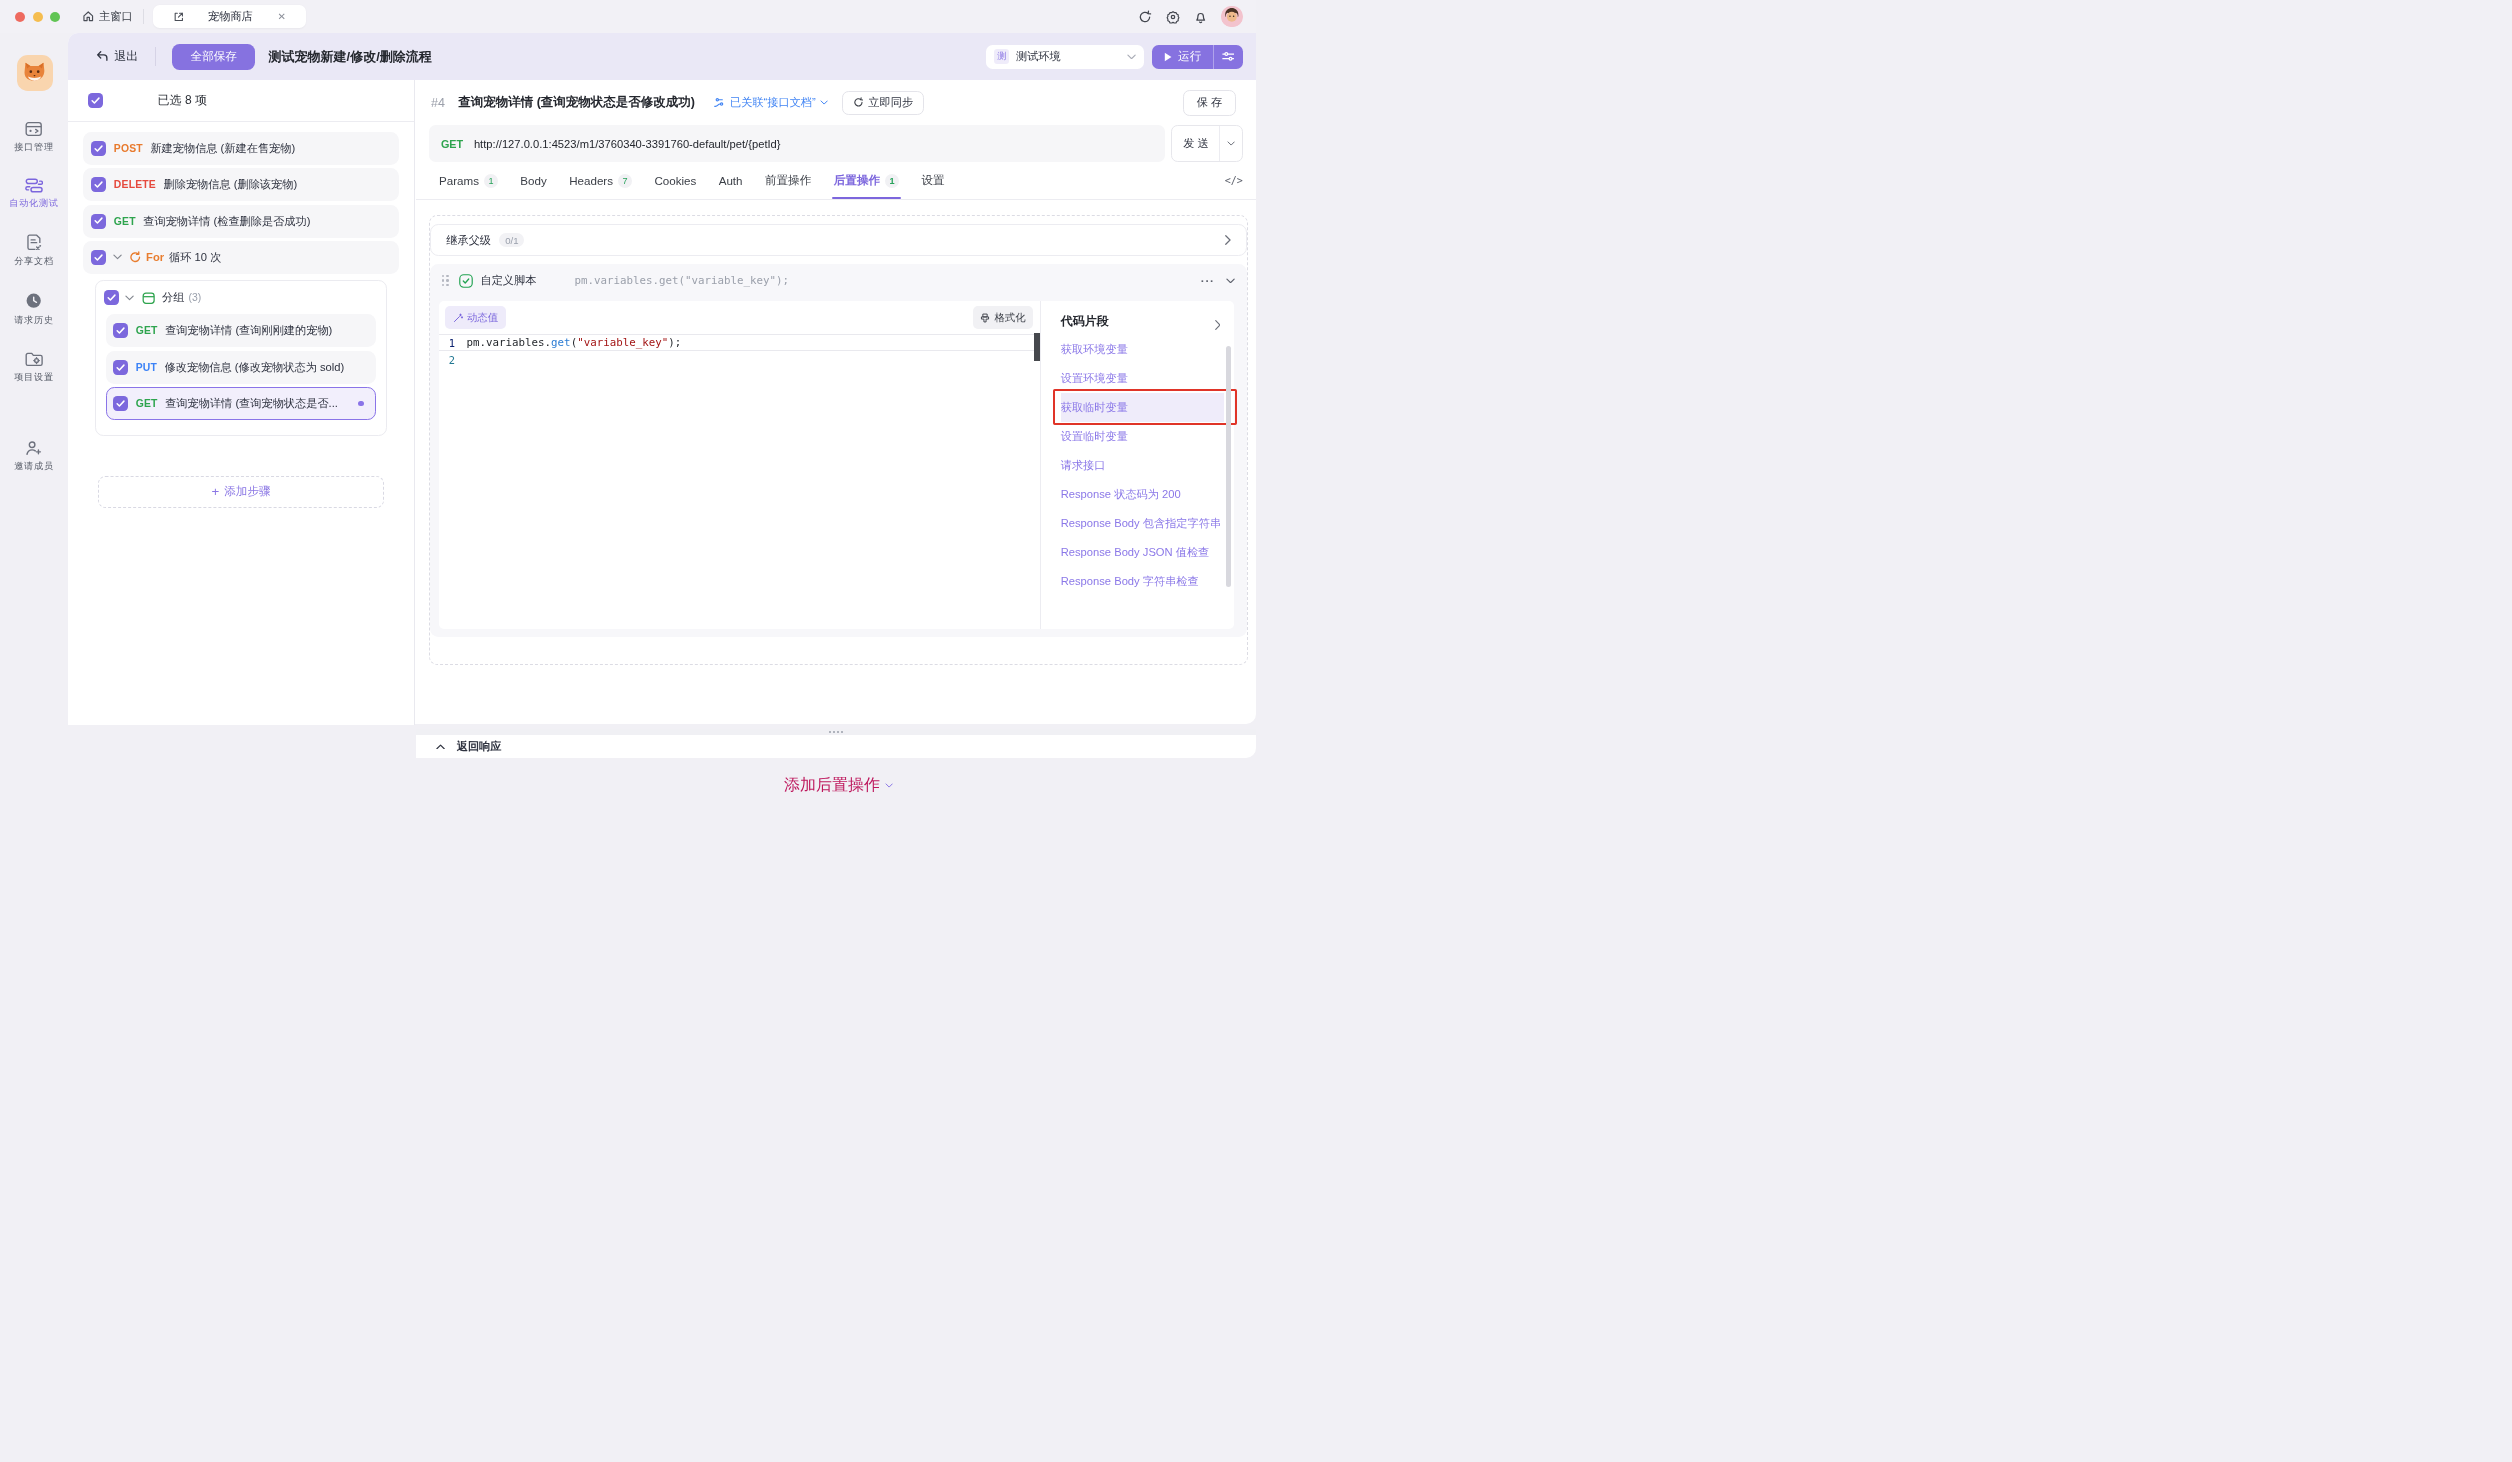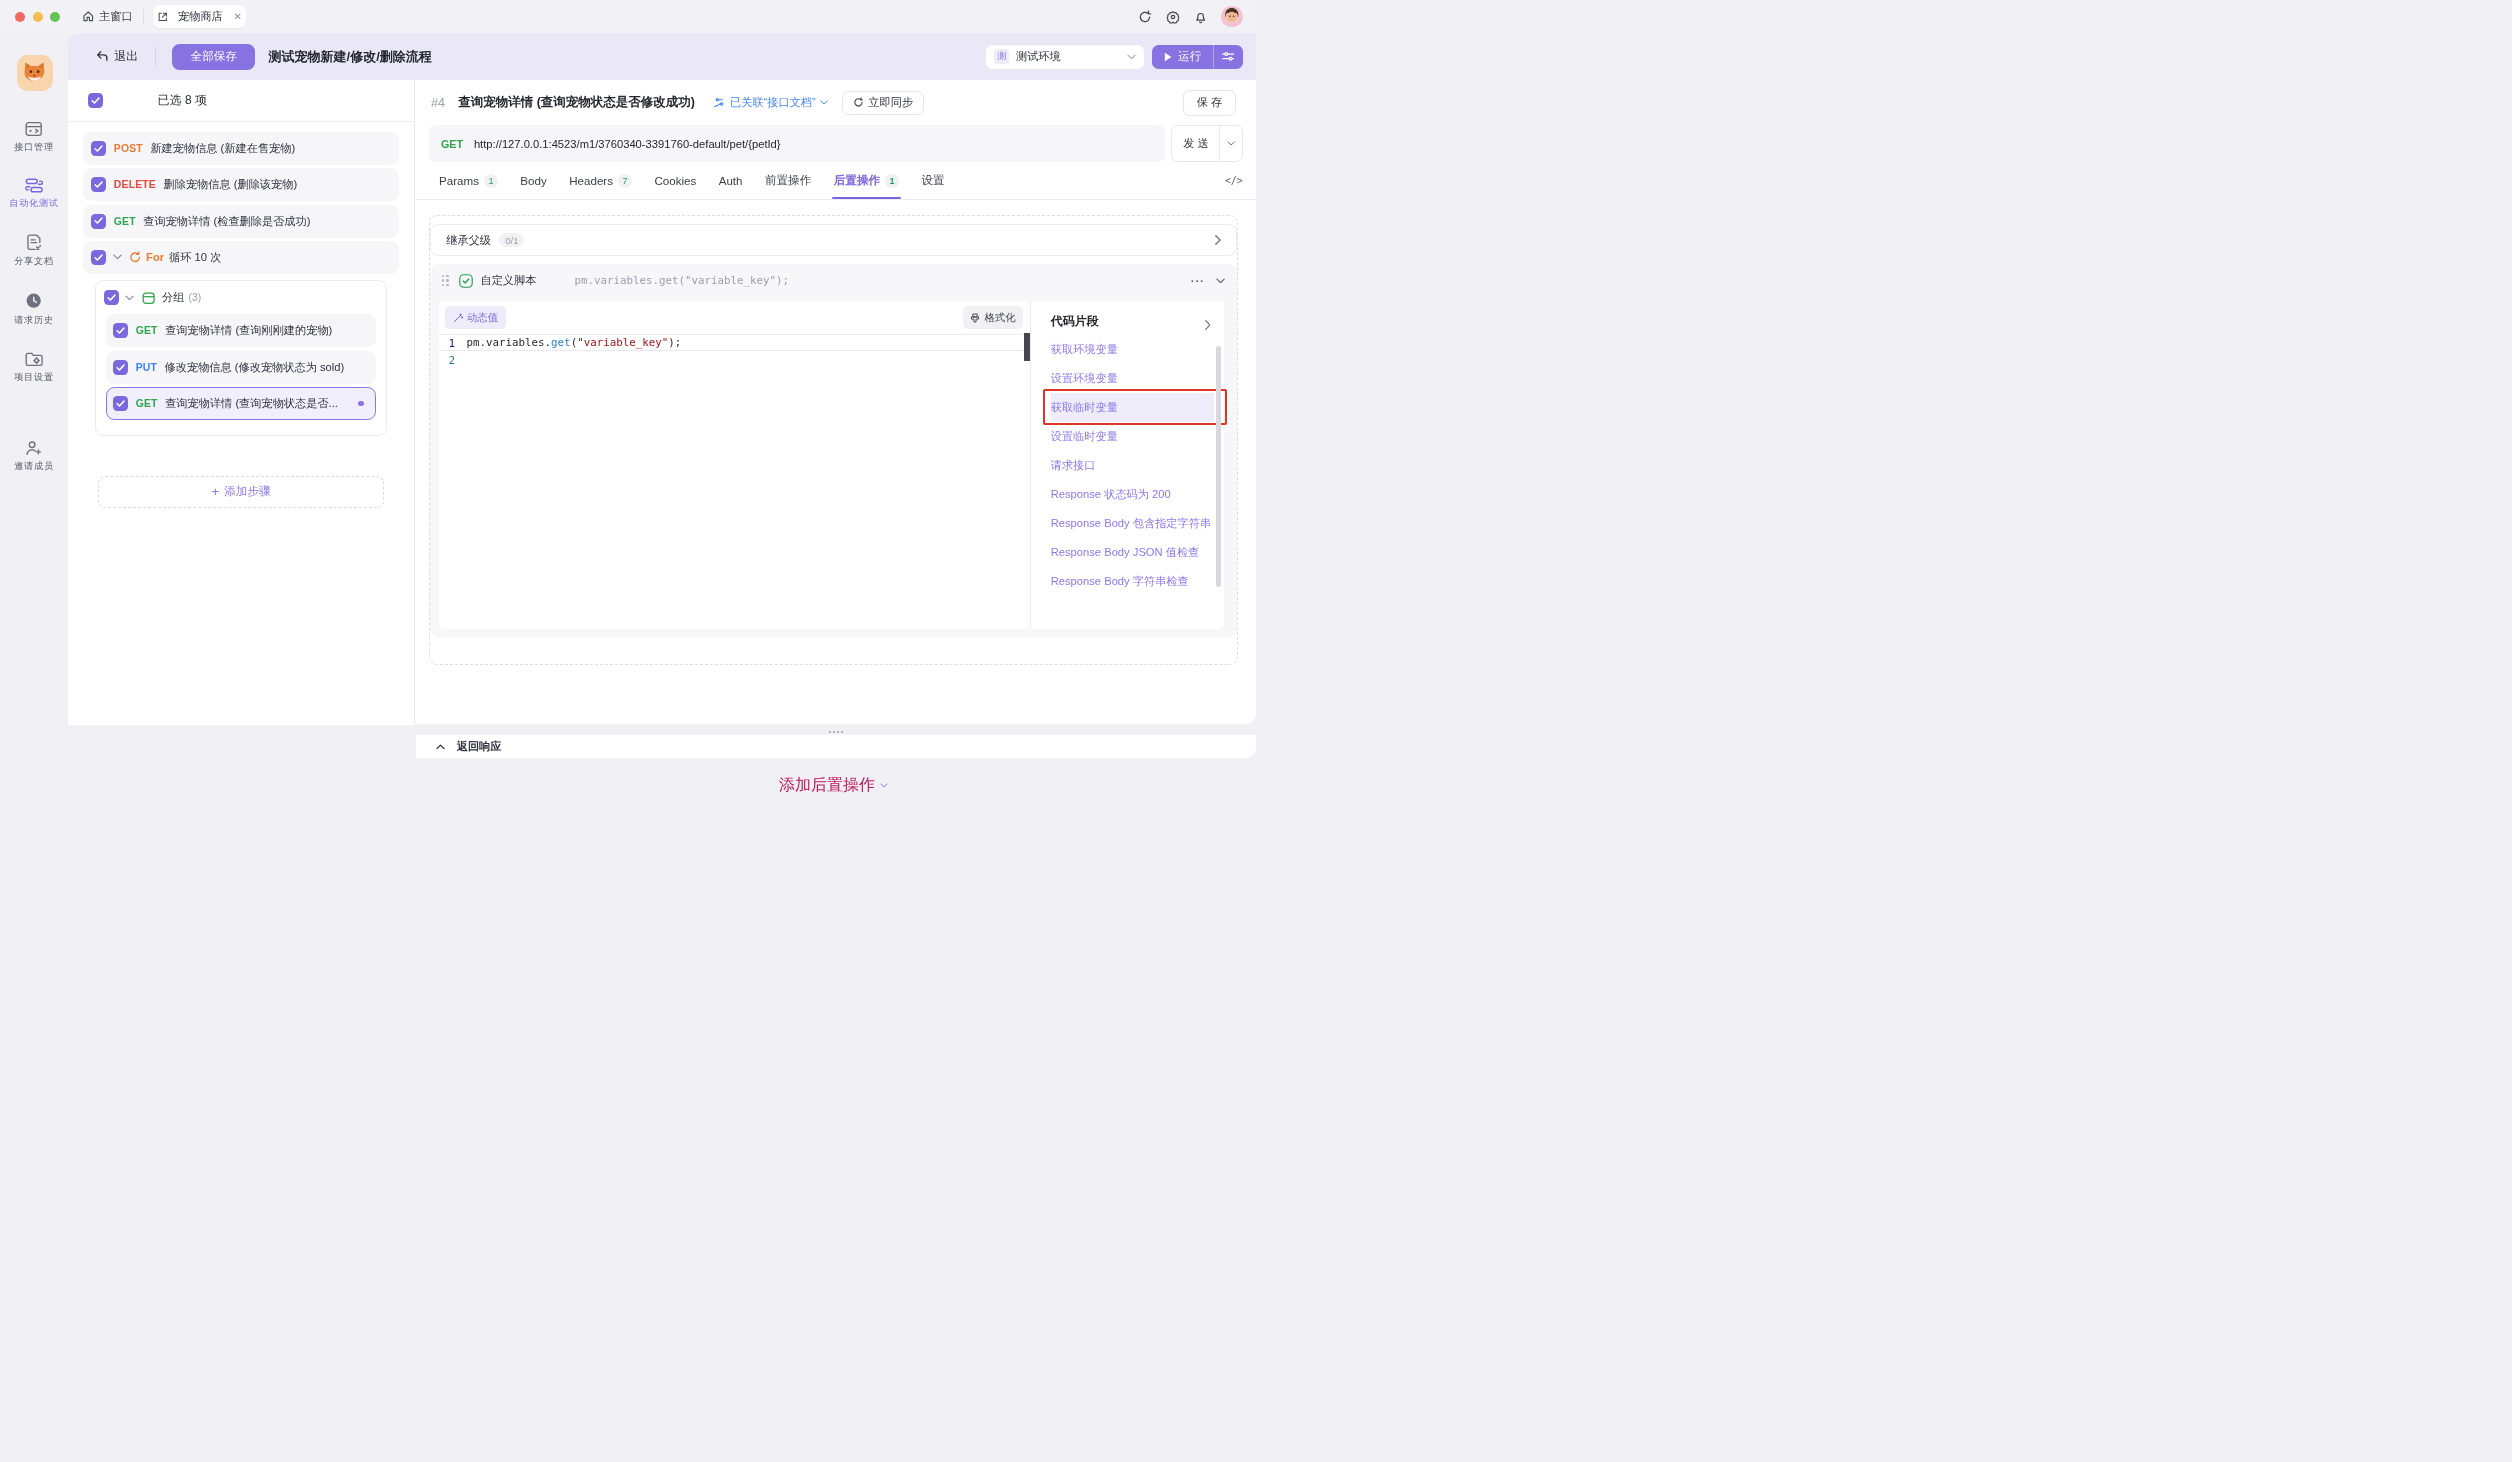--- a/index.html
+++ b/index.html
@@ -6,21 +6,21 @@
   html,body { width:1256px; height:731px; overflow:hidden; }
   body { font-family:"Liberation Sans","DejaVu Sans",sans-serif; background:#f1f0f5; color:#2f3340; font-size:11.6px; }
   svg { display:block; }
 
   
   #topbar { position:absolute; left:0; top:0; width:1256px; height:33px; background:#f2f1f6; display:flex; align-items:center; }
   .traffic { display:flex; gap:7.5px; margin-left:15px; }
   .tl { width:10px; height:10px; border-radius:50%; }
   .tab-home { display:flex; align-items:center; gap:5px; margin-left:21.6px; color:#3c4049; font-size:11.2px; }
   .tb-sep { width:0.8px; height:15px; background:#dddde4; margin:0 10px; }
-  .tab-active { display:flex; align-items:center; gap:9px; background:#fff; border-radius:6.6px; height:23px; padding:0 4px; font-size:11.2px; color:#2f3340; box-shadow:0 0.8px 1.7px rgba(0,0,0,.04); }
+  .tab-active { display:flex; align-items:center; gap:23px; background:#fff; border-radius:6.6px; height:23px; padding:0 20px; font-size:11.2px; color:#2f3340; box-shadow:0 0.8px 1.7px rgba(0,0,0,.04); }
   .tab-close { color:#8b8f99; font-size:10px; margin-left:1.7px; cursor:pointer; }
   #topbar-right { margin-left:auto; display:flex; align-items:center; gap:14px; margin-right:13.3px; }
   .tb-icon { color:#43464e; }
   .avatar { width:21.6px; height:21.6px; border-radius:50%; background:#f3c3cd; overflow:hidden; }
 
   
   #sidebar { position:absolute; left:0; top:33px; width:68px; height:698px; background:#f1f0f5; }
   .logo { position:absolute; left:16.6px; top:21.6px; width:36px; height:36px; border-radius:10.8px; background:#f9d5ae; display:flex; align-items:center; justify-content:center; }
   .nav { position:absolute; left:0; top:76px; width:68px; }
   .nav-item { display:flex; flex-direction:column; align-items:center; gap:4.2px; padding:11.6px 0 12.5px; cursor:pointer; color:#5d616c; }
@@ -82,21 +82,21 @@
   .send-label { padding:0 10.8px; font-size:11.2px; }
   .send-div { width:0.8px; height:100%; background:#ececf1; }
   .send-chev { padding:0 6.6px; color:#6a6e78; }
   .tabs-row { height:38px; display:flex; align-items:center; padding:0 13.3px 0 23px; border-bottom:0.8px solid #ececf1; position:relative; }
   .tab { display:flex; align-items:center; gap:5px; margin-right:22.4px; font-size:11.6px; color:#3a3e46; cursor:pointer; height:100%; position:relative; }
   .tab.active { color:#7c66dd; font-weight:600; }
   .tab.active::after { content:""; position:absolute; left:-1.7px; right:-1.7px; bottom:0; height:2.5px; background:#7c66dd; border-radius:1.7px; }
   .badge { width:14px; height:14px; border-radius:50%; background:#f1f1f4; color:#27a25a; font-size:9.1px; display:flex; align-items:center; justify-content:center; }
   .code-toggle { margin-left:auto; color:#5d616c; font-size:10px; font-family:"DejaVu Sans Mono",monospace; cursor:pointer; }
 
-  .tab-content { position:absolute; left:13.3px; right:18px; top:135px; height:450px; border:1.2px dashed #dcdce4; border-radius:8.3px; }
+  .tab-content { position:absolute; left:13.3px; right:8px; top:135px; height:450px; border:1.2px dashed #dcdce4; border-radius:8.3px; }
   .inherit-card { position:absolute; left:0px; right:0px; top:8.3px; height:32px; background:#fff; border:0.8px solid #ececf1; border-radius:8.3px; display:flex; align-items:center; padding:0 15px; cursor:pointer; }
   .inherit-label { font-size:11.2px; color:#2f3340; }
   .pill { margin-left:8.3px; background:#f2f2f5; color:#9aa0ac; font-size:9.6px; border-radius:7.5px; padding:1.7px 5.8px; }
   .inherit-chev { margin-left:auto; color:#6a6e78; }
 
   .script-card { position:absolute; left:0; right:0; top:48px; height:373px; background:#f7f7fa; border-radius:8.3px; }
   .script-head { height:33px; display:flex; align-items:center; padding:0 11.6px; }
   .draghandle { display:grid; grid-template-columns:2.5px 2.5px; gap:2.1px; margin-right:10px; cursor:grab; }
   .draghandle i { width:2.5px; height:2.5px; border-radius:50%; background:#b4b7c0; }
   .script-title { font-size:11.2px; color:#2f3340; margin-left:7.5px; }

